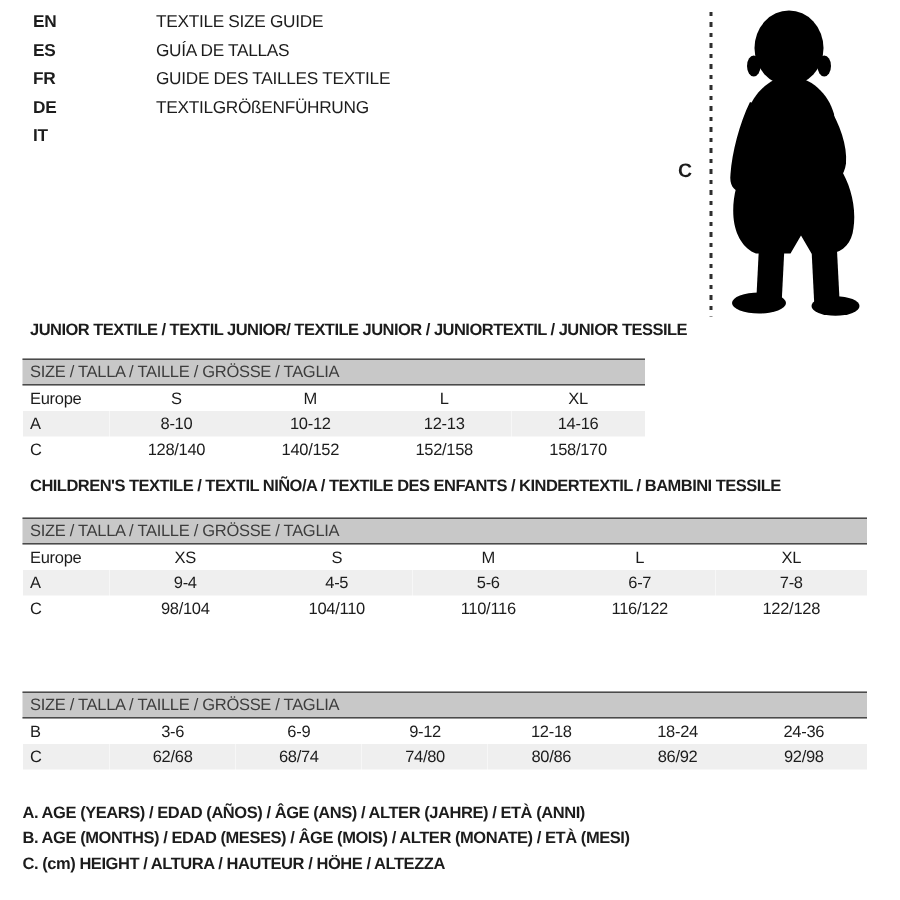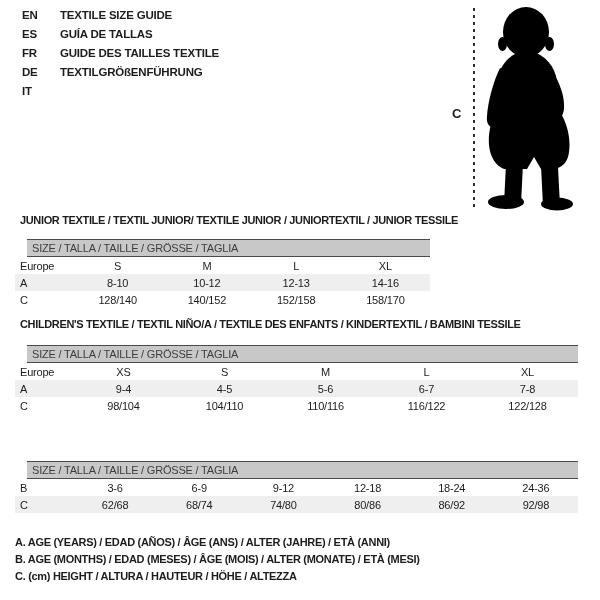--- a/index.html
+++ b/index.html
@@ -7,37 +7,37 @@
     --shaded_row:#efefef; --rule_line:#4a4a4a; --silhouette:#000000;
   }
   *{margin:0;padding:0;box-sizing:border-box;}
   html,body{background:#fff;}
   .page{position:relative;width:600px;height:600px;background:#fff;overflow:hidden;
         font-family:"Liberation Sans",sans-serif;color:var(--text);}
   
   .lang-list{position:absolute;top:9px;left:22px;}
   .lang-row{display:flex;height:19px;}
   .lang-code{width:38px;font-weight:bold;font-size:11.5px;letter-spacing:-0.2px;}
-  .lang-title{font-weight:bold;font-size:11.5px;letter-spacing:-0.2px;white-space:nowrap;}
+  .lang-title{font-weight:normal;font-size:11.5px;letter-spacing:-0.2px;white-space:nowrap;margin-left:44px;}
   
   .dash-line{position:absolute;left:473px;top:8px;width:2px;height:203px;
              background:repeating-linear-gradient(to bottom,#2e2e2e 0 3px,transparent 3px 7px);}
   .c-label{position:absolute;left:452px;top:106px;font-weight:bold;font-size:13px;}
   .baby-svg{position:absolute;left:486px;top:6px;width:95px;height:206px;}
   .baby-svg *{fill:var(--silhouette);}
   
   .size-title{position:absolute;left:20px;font-weight:bold;font-size:11px;
               letter-spacing:-0.35px;white-space:nowrap;line-height:17px;}
   #title1{top:212px;} #title2{top:316px;} #title3{top:419px;}
   
   .size-table-wrap{position:absolute;left:15px;}
   #table1{top:239px;width:415px;} #table2{top:345px;width:563px;} #table3{top:461px;width:563px;}
   .size-bar{height:18px;background:var(--header_bar);border-top:1px solid var(--rule_line);
             border-bottom:1px solid var(--rule_line);padding-left:5px;font-size:11px;
-            color:var(--header_bar_text);display:flex;align-items:center;letter-spacing:-0.2px;margin-left:12px;}
+            color:var(--header_bar_text);display:flex;align-items:center;letter-spacing:-0.2px;}
   table.size-table{width:100%;border-collapse:collapse;table-layout:fixed;font-size:11px;}
   table.size-table td{height:17px;text-align:center;padding:0;letter-spacing:-0.2px;
                       overflow:hidden;white-space:nowrap;}
   table.size-table td.rowlabel{width:58px;text-align:left;padding-left:5px;}
   table.size-table tr.shaded{background:var(--shaded_row);}
   
   .footnotes{position:absolute;left:15px;top:534px;font-weight:bold;font-size:11px;
              letter-spacing:-0.3px;line-height:17px;}
   .footnote-line{white-space:nowrap;}
 </style>

